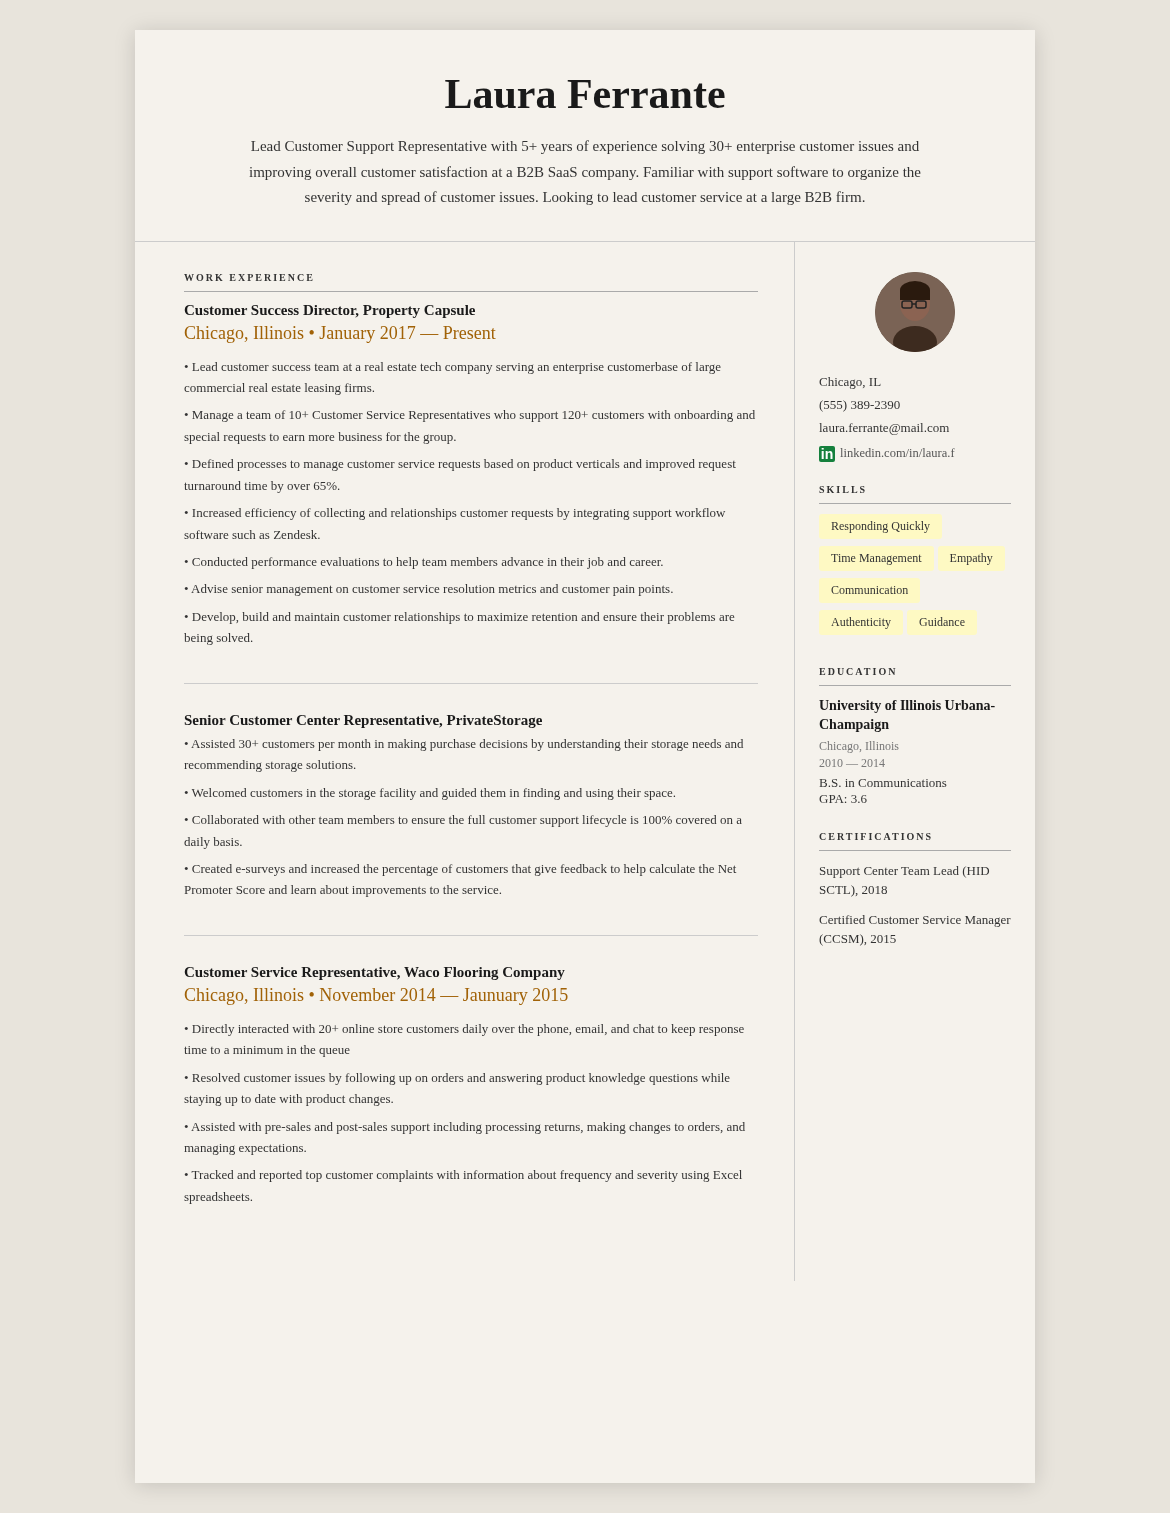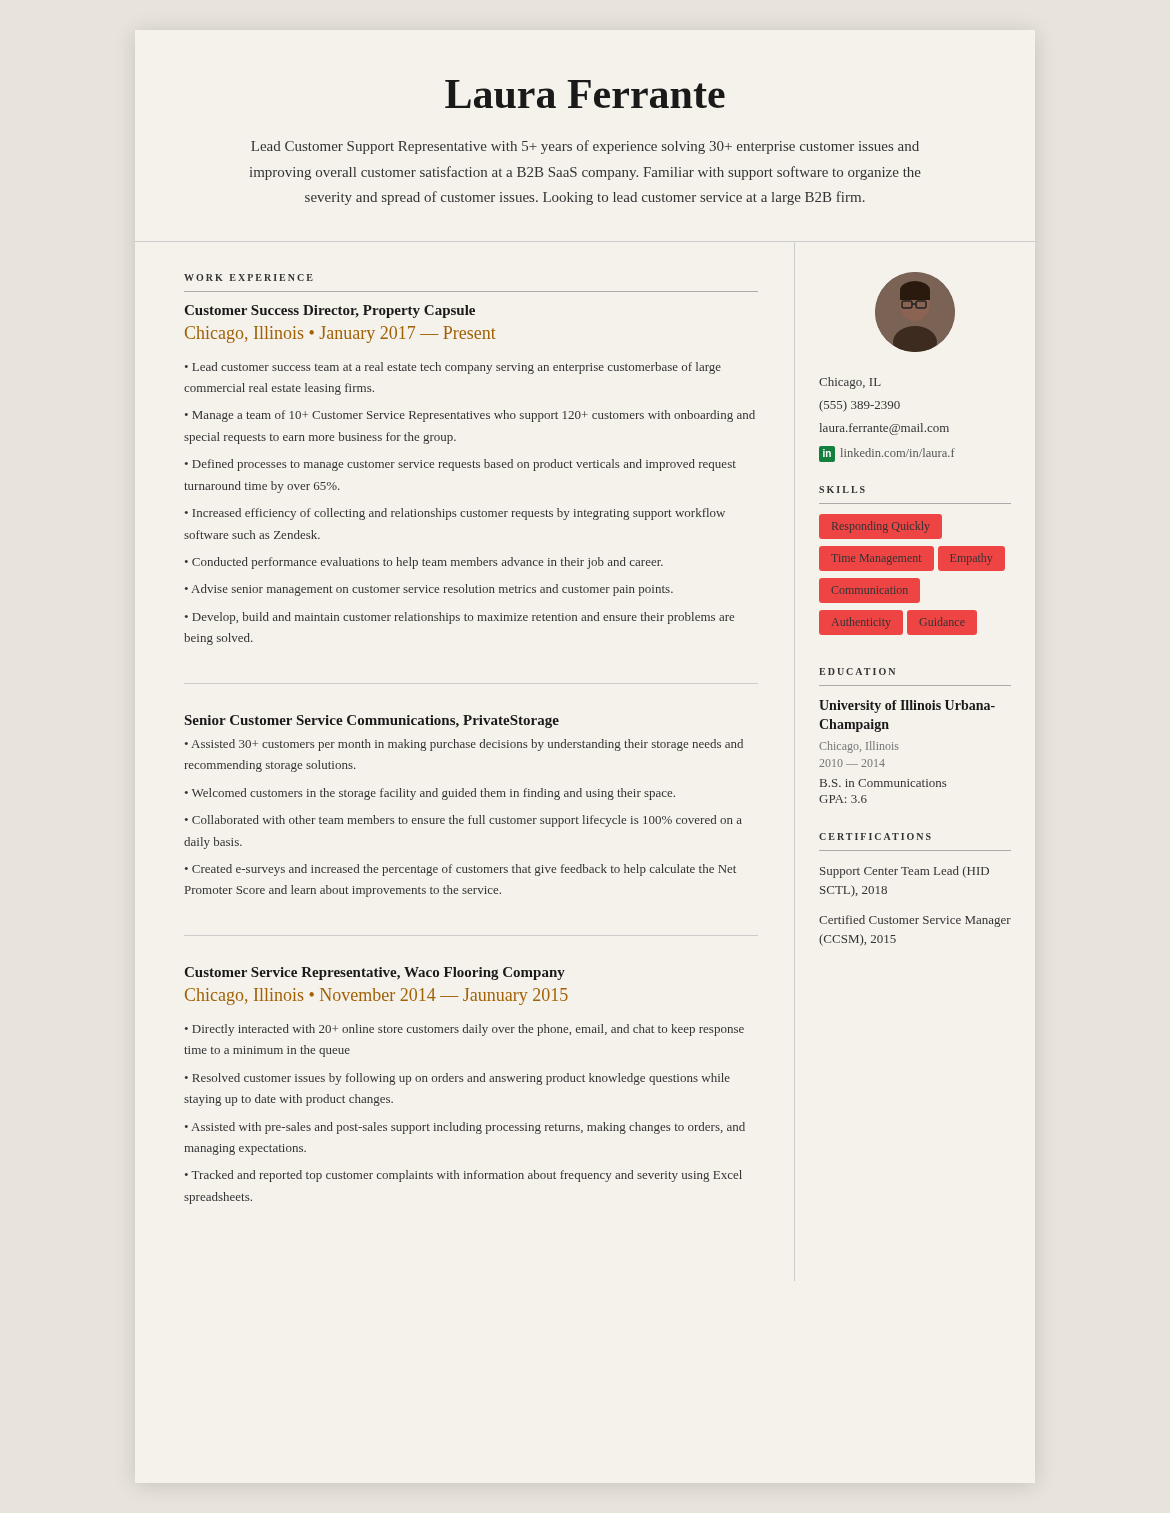--- a/index.html
+++ b/index.html
@@ -125,33 +125,33 @@
       margin-top: 6px;
       font-size: 12.5px;
       color: #555;
     }
     .linkedin-icon {
       display: inline-block;
       width: 16px;
       height: 16px;
       background: #15803d;
       color: white;
-      font-size: 10px;
+      font-size: 14px;
       font-weight: bold;
       font-family: Arial, sans-serif;
       text-align: center;
       line-height: 16px;
       border-radius: 2px;
     }
     .skills-section {
       margin-bottom: 24px;
     }
     .skill-tag {
       display: inline-block;
-      background: #ef4444;
+      background: #fef9c3;
       color: #333;
       font-size: 12px;
       padding: 5px 12px;
       border-radius: 3px;
       margin-bottom: 7px;
       margin-right: 4px;
     }
     .education-section {
       margin-bottom: 24px;
     }
@@ -215,21 +215,21 @@
           <p>• Manage a team of 10+ Customer Service Representatives who support 120+ customers with onboarding and special requests to earn more business for the group.</p>
           <p>• Defined processes to manage customer service requests based on product verticals and improved request turnaround time by over 65%.</p>
           <p>• Increased efficiency of collecting and relationships customer requests by integrating support workflow software such as Zendesk.</p>
           <p>• Conducted performance evaluations to help team members advance in their job and career.</p>
           <p>• Advise senior management on customer service resolution metrics and customer pain points.</p>
           <p>• Develop, build and maintain customer relationships to maximize retention and ensure their problems are being solved.</p>
         </div>
       </div>
 
       <div class="job-entry">
-        <div class="job-title">Senior Customer Service Communications, PrivateStorage</div>
+        <div class="job-title">Senior Customer Center Representative, PrivateStorage</div>
         <div class="job-bullets">
           <p>• Assisted 30+ customers per month in making purchase decisions by understanding their storage needs and recommending storage solutions.</p>
           <p>• Welcomed customers in the storage facility and guided them in finding and using their space.</p>
           <p>• Collaborated with other team members to ensure the full customer support lifecycle is 100% covered on a daily basis.</p>
           <p>• Created e-surveys and increased the percentage of customers that give feedback to help calculate the Net Promoter Score and learn about improvements to the service.</p>
         </div>
       </div>
 
       <div class="job-entry">
         <div class="job-title">Customer Service Representative, Waco Flooring Company</div>

